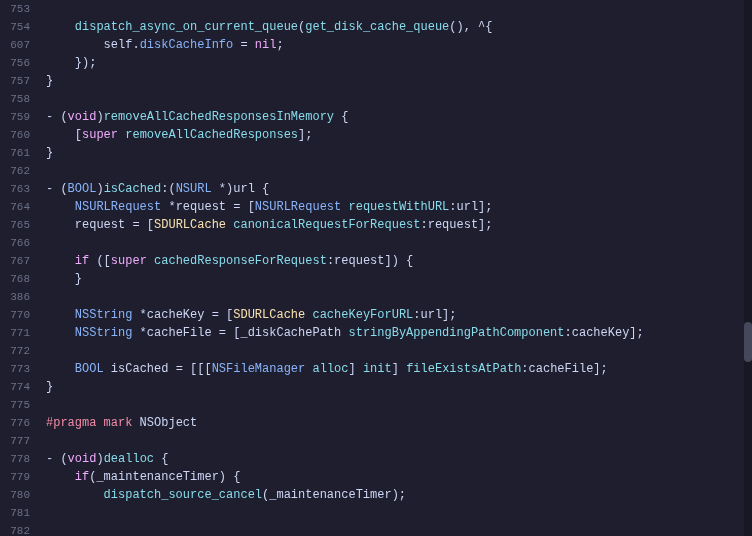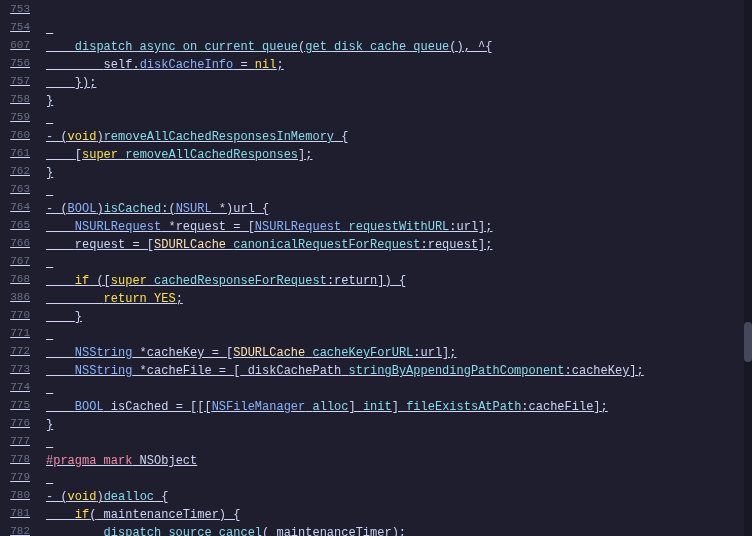--- a/index.html
+++ b/index.html
@@ -11,21 +11,20 @@
       overflow: hidden;
       width: 752px;
       height: 536px;
     }
     .editor {
       display: flex;
       width: 752px;
       height: 536px;
       overflow: hidden;
       position: relative;
-      text-decoration: underline;
     }
     .line-numbers {
       width: 38px;
       background: #1e1e2e;
       color: #6c7086;
       text-align: right;
       padding-right: 8px;
       user-select: none;
       flex-shrink: 0;
       padding-top: 0;
@@ -33,36 +32,35 @@
     .line-number {
       height: 18px;
       line-height: 18px;
       font-size: 11px;
     }
     .code-area {
       flex: 1;
       padding-left: 8px;
       overflow: hidden;
       position: relative;
-      margin-top: 20px;
     }
     .code-line {
       height: 18px;
       line-height: 18px;
       white-space: pre;
       position: relative;
     }
     .var { color: #cdd6f4; text-align: right; }
     .prop { color: #89b4fa; }
     .red { color: #f38ba8; }
     .white { color: #cdd6f4; }
     .blue { color: #89b4fa; }
     .yellow { color: #f9e2af; }
     .teal { color: #89dceb; }
-    .purple { color: #fde047; }
+    .purple { color: #f0abfc; }
     .scrollbar {
       position: absolute;
       right: 0;
       top: 0;
       width: 8px;
       height: 100%;
       background: #181825;
     }
     .scrollbar-thumb {
       position: absolute;
@@ -133,23 +131,22 @@
     <div class="code-line">&nbsp;</div>
 
     <div class="code-line"><span class="white">- (</span><span class="blue">BOOL</span><span class="white">)</span><span class="teal">isCached</span><span class="white">:(</span><span class="blue">NSURL</span><span class="white"> *)url {</span></div>
 
     <div class="code-line">    <span class="blue">NSURLRequest</span><span class="white"> *request = [</span><span class="blue">NSURLRequest</span> <span class="teal">requestWithURL</span><span class="white">:url];</span></div>
 
     <div class="code-line">    <span class="white">request = [</span><span class="yellow">SDURLCache</span> <span class="teal">canonicalRequestForRequest</span><span class="white">:request];</span></div>
 
     <div class="code-line">&nbsp;</div>
 
-    <div class="code-line">    <span class="purple">if</span><span class="white"> ([</span><span class="purple">super</span> <span class="teal">cachedResponseForRequest</span><span class="white">:return]) {</span></div>
+    <div class="code-line">    <span class="purple">if</span><span class="white"> ([</span><span class="purple">super</span> <span class="teal">cachedResponseForRequest</span><span class="white">:request]) {</span></div>
 
-    <div class="code-line">        <span class="purple">return</span> <span class="purple">YES</span><span class="white">;</span></div>
 
     <div class="code-line">    <span class="white">}</span></div>
 
     <div class="code-line">&nbsp;</div>
 
     <div class="code-line">    <span class="blue">NSString</span><span class="white"> *cacheKey = [</span><span class="yellow">SDURLCache</span> <span class="teal">cacheKeyForURL</span><span class="white">:url];</span></div>
 
     <div class="code-line">    <span class="blue">NSString</span><span class="white"> *cacheFile = [</span><span class="var">_diskCachePath</span> <span class="teal">stringByAppendingPathComponent</span><span class="white">:cacheKey];</span></div>
 
     <div class="code-line">&nbsp;</div>

